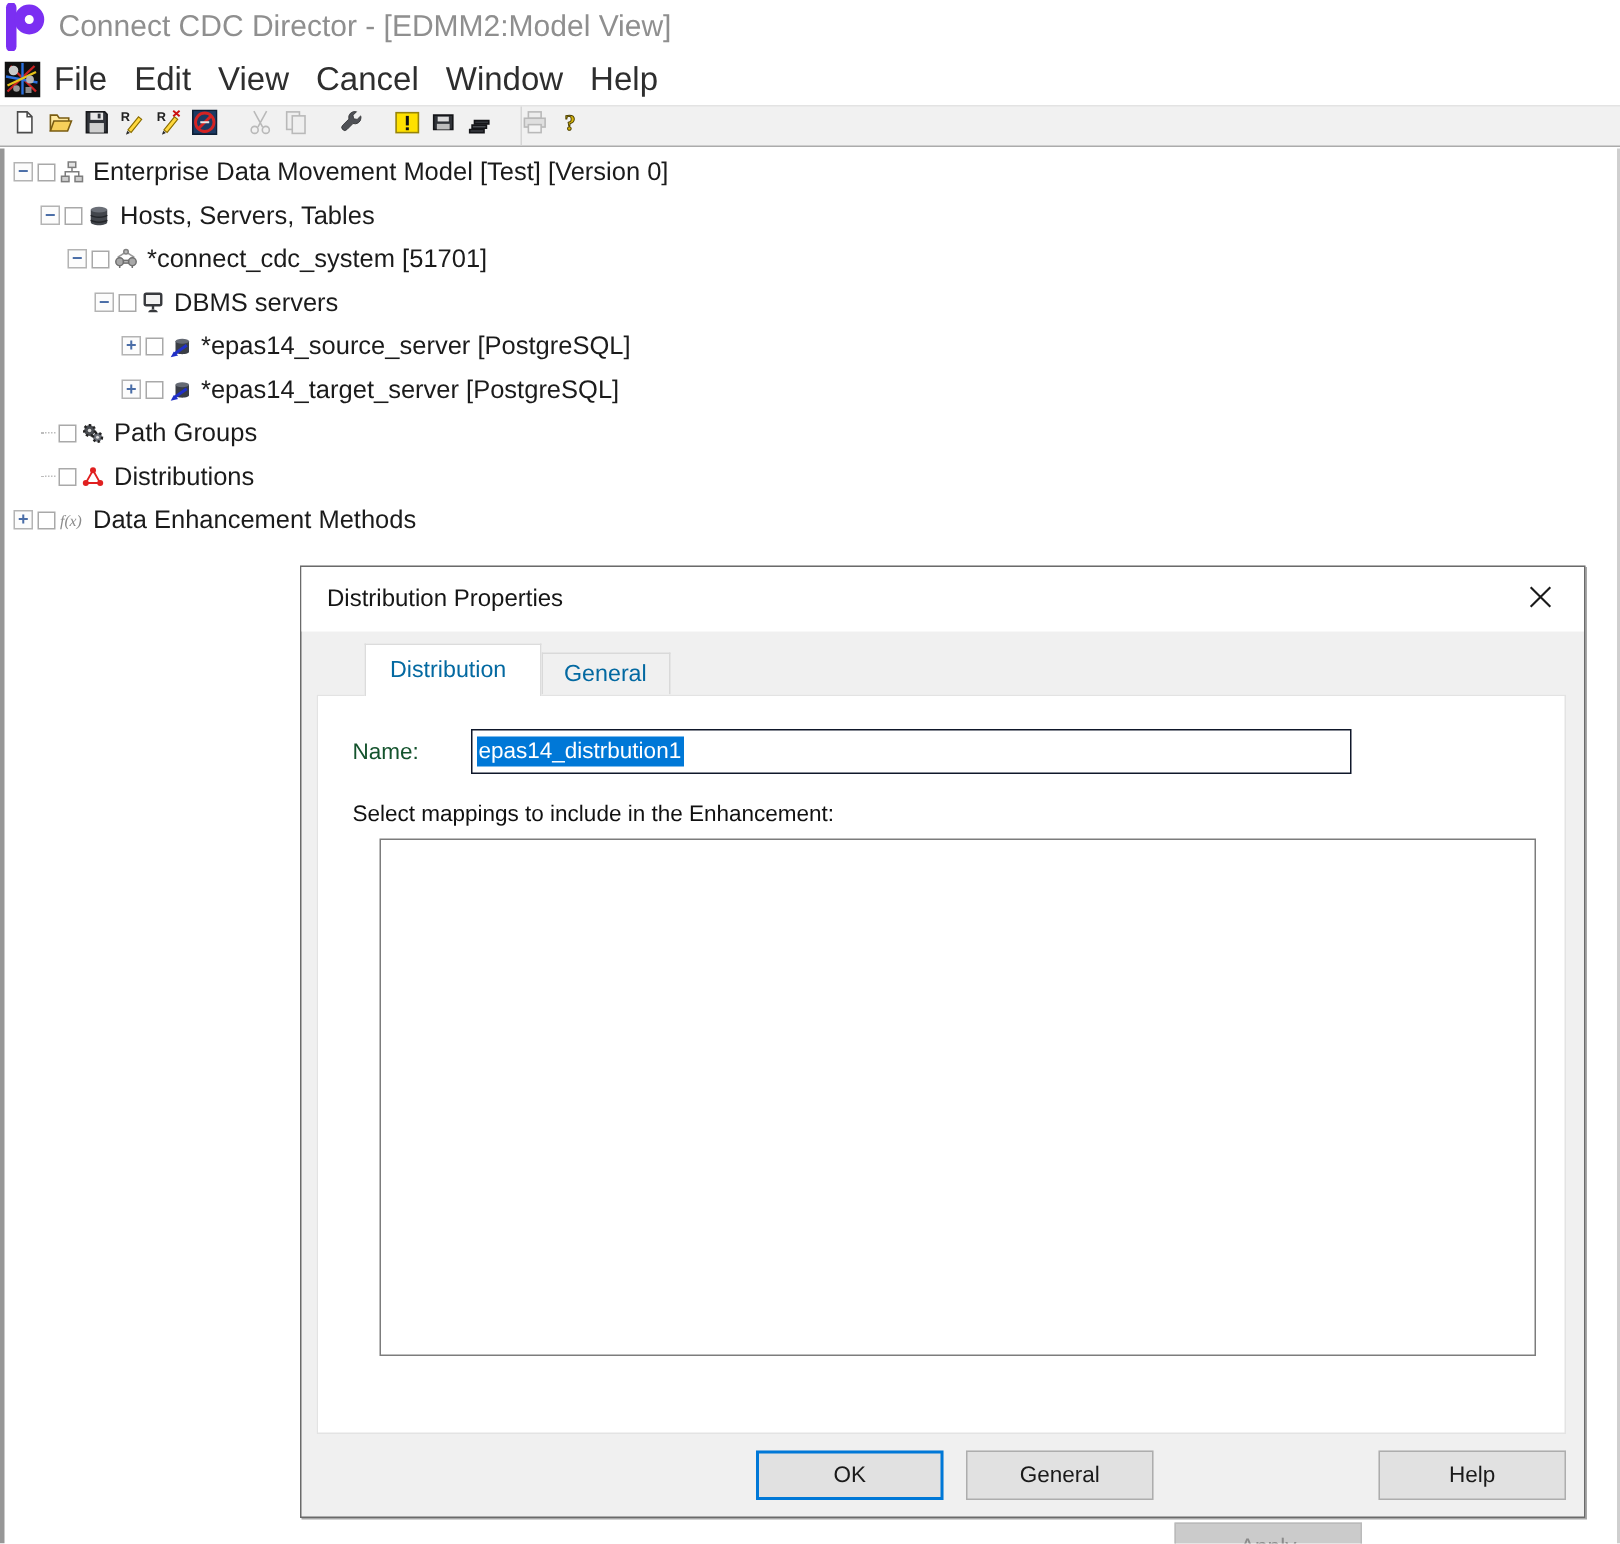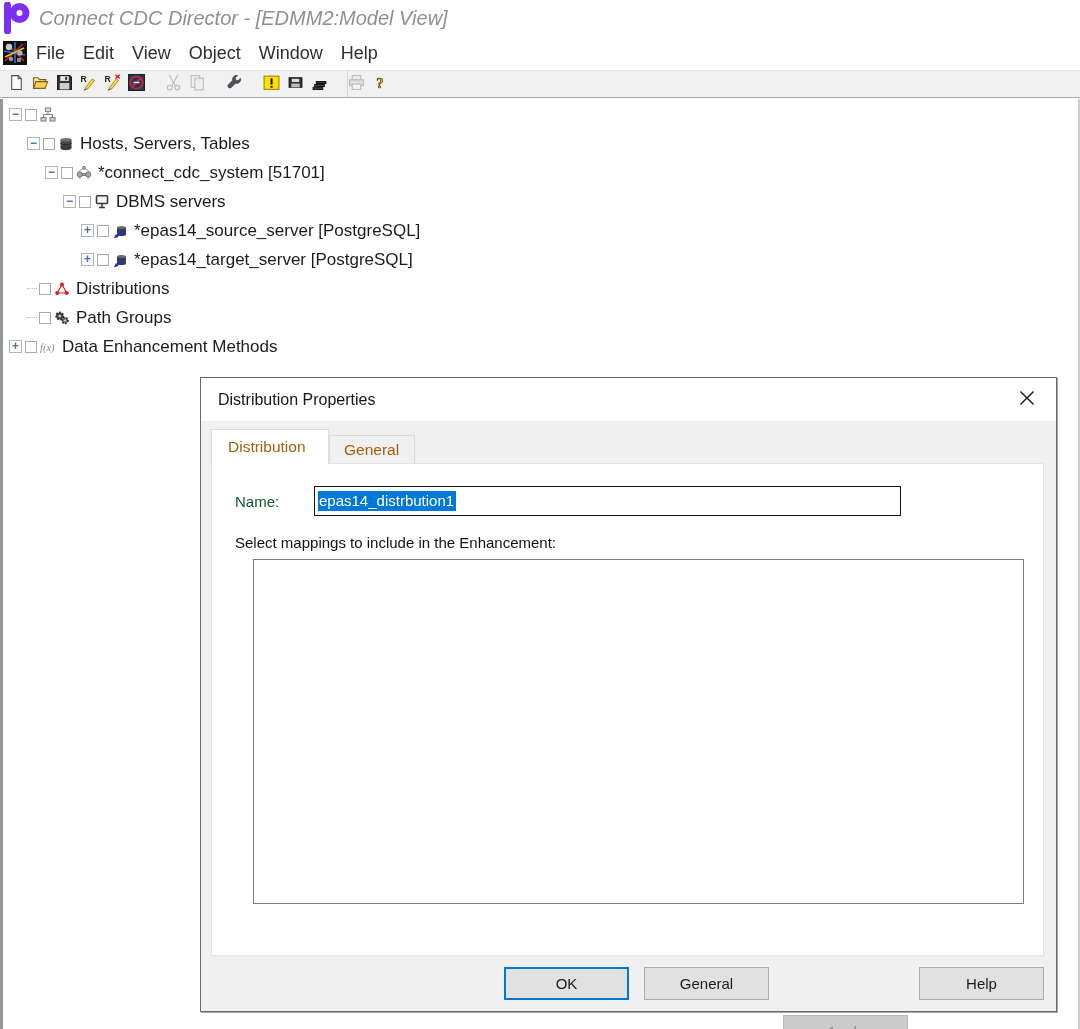--- a/index.html
+++ b/index.html
@@ -3,24 +3,24 @@
 <meta charset="utf-8">
 <style>
   * { margin:0; padding:0; box-sizing:border-box; }
   html,body { width:1080px; height:1029px; background:#fff; overflow:hidden;
               font-family:"Liberation Sans", sans-serif; }
   .stage { position:relative; width:1080px; height:1029px; background:#fff; }
 
   
   .titlebar { position:absolute; left:0; top:0; right:0; height:36px; display:flex; align-items:center; background:#fff; }
   .logo { width:27px; height:32px; margin-left:3px; display:flex; }
-  .title-text { color:#8f8f8f; font-size:20px; margin-left:9px; white-space:nowrap;font-style:italic; }
+  .title-text { color:#8f8f8f; font-size:20px; margin-left:9px; white-space:nowrap; }
   .menubar { position:absolute; left:0; top:36px; right:0; height:34px; display:flex; align-items:center; background:#fff; }
   .mdi-icon { width:24px; height:24px; margin-left:3px; display:flex; }
-  .menu-item { font-size:18px; color:#2e2e2e; padding:0 9px; white-space:nowrap; }
+  .menu-item { font-size:22px; color:#2e2e2e; padding:0 9px; white-space:nowrap; }
   .toolbar { position:absolute; left:0; top:70px; right:0; height:28px; background:#f1f1f1;
              border-top:1px solid #e3e3e3; border-bottom:1px solid #ababab; display:flex; align-items:center; padding-left:4px; }
   .tb-btn { width:24px; height:24px; display:flex; align-items:center; justify-content:center; }
   .tb-gap { width:13px; height:1px; }
   .tb-divider { position:absolute; left:347px; top:0; bottom:0; border-left:1px solid #d6d6d6; }
 
   .left-edge  { position:absolute; left:0; top:99px; bottom:0; width:3px; background:#979797; }
   .right-edge { position:absolute; right:0; top:99px; bottom:0; width:2px; background:#cfcfcf; }
 
   
@@ -31,21 +31,21 @@
   .stub { width:10px; height:0; flex:none; border-top:1px dotted #bdbdbd; margin-right:2px; }
   .checkbox { width:12px; height:12px; flex:none; border:1px solid #a9a9a9; background:#fff; margin-right:3px; }
   .tree-icon { width:17px; height:16px; flex:none; margin-right:5px; display:flex; align-items:flex-end; }
 
   
   .dialog { position:absolute; left:200px; top:377px; width:857px; height:635px; background:#f0f0f0;
             border:1px solid #6a6a6a; box-shadow:1px 1px 0 #a8a8a8; }
   .dlg-titlebar { position:absolute; left:0; top:0; right:0; height:43px; background:#fff; display:flex; align-items:center; }
   .dlg-title { font-size:16px; color:#161616; margin-left:17px; }
   .dlg-close { position:absolute; top:9px; right:16px; width:26px; height:26px; display:flex; align-items:center; justify-content:center; }
-  .tab { position:absolute; display:flex; align-items:center; font-size:15.5px; color:#a16207; }
+  .tab { position:absolute; display:flex; align-items:center; font-size:15.5px; color:#0369a1;margin-left:32px; }
   .tab.active { left:10px; top:51px; width:118px; height:35px; background:#fff;
                 border:1px solid #dcdcdc; border-bottom:none; z-index:3; padding-left:16px; }
   .tab.inactive { left:128px; top:57px; width:86px; height:28px; background:#f0f0f0;
                   border:1px solid #d9d9d9; border-bottom:none; z-index:1; padding-left:14px; }
   .panel { position:absolute; left:10px; top:85px; width:833px; height:493px; background:#fff;
            border:1px solid #e3e3e3; z-index:2; }
   .name-label { position:absolute; left:23px; top:29px; font-size:15px; color:#14532d; }
   .name-input { position:absolute; left:102px; top:22px; width:587px; height:30px; background:#fff;
                 border:1px solid #0f172a; display:flex; align-items:center; padding-left:3px; font-size:15px; }
   .name-selection { background:#0078d7; color:#fff; padding:1px 2px 2px 1px; }
@@ -80,21 +80,21 @@
           <path d="M2 16 L21 7" stroke="#e6c419" stroke-width="1.6"></path>
           <circle cx="6" cy="6" r="3.2" fill="#c9c9c9"></circle>
           <circle cx="17" cy="12" r="2.6" fill="#b5b5b5"></circle>
           <circle cx="8" cy="18" r="2.2" fill="#9a9a9a"></circle>
           <rect x="14" y="17" width="4" height="4" fill="#8a8a8a"></rect>
         </svg>
       </span>
   <span class="menu-item">File</span>
       <span class="menu-item">Edit</span>
       <span class="menu-item">View</span>
-      <span class="menu-item">Object</span>
+      <span class="menu-item">Cancel</span>
       <span class="menu-item">Window</span>
       <span class="menu-item">Help</span>
     </div>
 
   <div class="toolbar">
     <div class="tb-divider"></div>
   <span class="tb-btn">
         <span class="tb-ic"><svg width="17" height="17" viewBox="0 0 16 16">
             <path d="M3.5 1.5 h6 l3 3 v10 h-9 z" fill="#fff" stroke="#4c4c4c"></path>
             <path d="M9.5 1.5 v3 h3" fill="none" stroke="#4c4c4c"></path>
@@ -204,20 +204,21 @@
         <span class="expand-box">−</span>
         <span class="checkbox"></span>
         <span class="tree-icon">
           <svg width="16" height="16" viewBox="0 0 16 16">
             <rect x="5.5" y="1" width="5" height="3.6" fill="#e3e3e3" stroke="#7d7d7d"></rect>
             <rect x="1" y="10.5" width="5" height="3.6" fill="#cfcfcf" stroke="#7d7d7d"></rect>
             <rect x="10" y="10.5" width="5" height="3.6" fill="#cfcfcf" stroke="#7d7d7d"></rect>
             <path d="M8 4.6 V7.5 M3.5 10.5 V7.5 H12.5 V10.5" fill="none" stroke="#7d7d7d"></path>
           </svg>
         </span>
+        <span>Enterprise Data Movement Model [Test] [Version 0]</span>
       </div>
       <div class="tree-row" style="padding-left: 23px;">
         <span class="expand-box">−</span>
         <span class="checkbox"></span>
         <span class="tree-icon">
           <svg width="16" height="16" viewBox="0 0 16 16">
             <path d="M2.5 3.8 v8.4 c0 1.1 2.5 2 5.5 2 s5.5 -0.9 5.5 -2 V3.8" fill="#43464c"></path>
             <ellipse cx="8" cy="3.8" rx="5.5" ry="1.9" fill="#6b6f77"></ellipse>
             <path d="M2.5 7.5 c1 0.8 3 1.3 5.5 1.3 s4.5 -0.5 5.5 -1.3 M2.5 10.8 c1 0.8 3 1.3 5.5 1.3 s4.5 -0.5 5.5 -1.3" stroke="#24262a" fill="none"></path>
           </svg>
@@ -275,40 +276,40 @@
             <path d="M1.8 15.2 l5 -1.2 -2.9 -2.7 z" fill="#2030c8"></path>
           </svg>
         </span>
         <span>*epas14_target_server [PostgreSQL]</span>
       </div>
       <div class="tree-row" style="padding-left: 23px;">
         <span class="stub"></span>
         <span class="checkbox"></span>
         <span class="tree-icon">
           <svg width="16" height="16" viewBox="0 0 16 16">
+            <circle cx="5.7" cy="6" r="3.6" fill="#4a4d52" stroke="#222" stroke-width="1.6" stroke-dasharray="1.6 1.6"></circle>
+            <circle cx="5.7" cy="6" r="1.2" fill="#ddd"></circle>
+            <circle cx="11" cy="10.5" r="3" fill="#6b6f77" stroke="#222" stroke-width="1.6" stroke-dasharray="1.5 1.5"></circle>
+            <circle cx="11" cy="10.5" r="1" fill="#ddd"></circle>
+          </svg>
+        </span>
+        <span>Path Groups</span>
+      </div>
+      <div class="tree-row" style="padding-left: 23px;">
+        <span class="stub"></span>
+        <span class="checkbox"></span>
+        <span class="tree-icon">
+          <svg width="16" height="16" viewBox="0 0 16 16">
             <path d="M8 3.5 L3.2 12 M8 3.5 L12.8 12 M3.2 12 H12.8" stroke="#e02020" stroke-width="1.2" fill="none"></path>
             <circle cx="8" cy="3.5" r="2" fill="#e02020"></circle>
             <circle cx="3.2" cy="12" r="2" fill="#e02020"></circle>
             <circle cx="12.8" cy="12" r="2" fill="#e02020"></circle>
           </svg>
         </span>
         <span>Distributions</span>
-      </div>
-      <div class="tree-row" style="padding-left: 23px;">
-        <span class="stub"></span>
-        <span class="checkbox"></span>
-        <span class="tree-icon">
-          <svg width="16" height="16" viewBox="0 0 16 16">
-            <circle cx="5.7" cy="6" r="3.6" fill="#4a4d52" stroke="#222" stroke-width="1.6" stroke-dasharray="1.6 1.6"></circle>
-            <circle cx="5.7" cy="6" r="1.2" fill="#ddd"></circle>
-            <circle cx="11" cy="10.5" r="3" fill="#6b6f77" stroke="#222" stroke-width="1.6" stroke-dasharray="1.5 1.5"></circle>
-            <circle cx="11" cy="10.5" r="1" fill="#ddd"></circle>
-          </svg>
-        </span>
-        <span>Path Groups</span>
       </div>
       <div class="tree-row" style="padding-left: 5px;">
         <span class="expand-box">+</span>
         <span class="checkbox"></span>
         <span class="tree-icon">
           <svg width="17" height="16" viewBox="0 0 17 16">
             <text x="0" y="11.5" font-size="10.5" font-style="italic" fill="#8b8b8b" font-family="Liberation Serif,serif">f(x)</text>
           </svg>
         </span>
         <span>Data Enhancement Methods</span>

